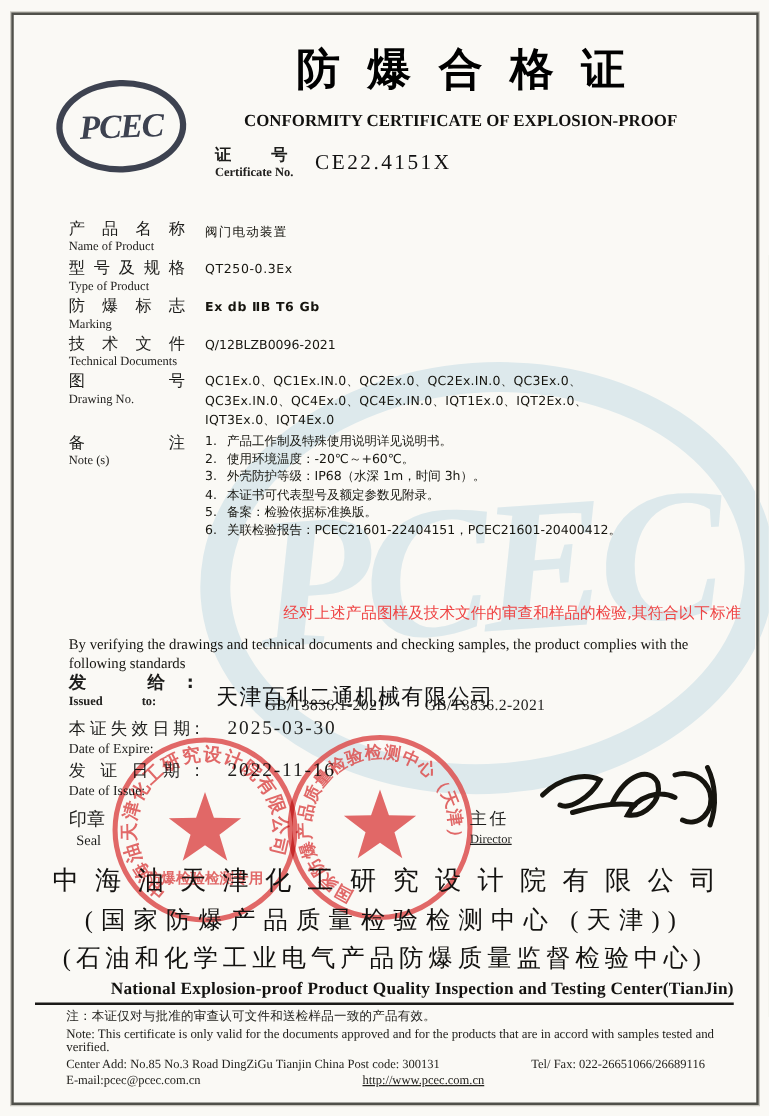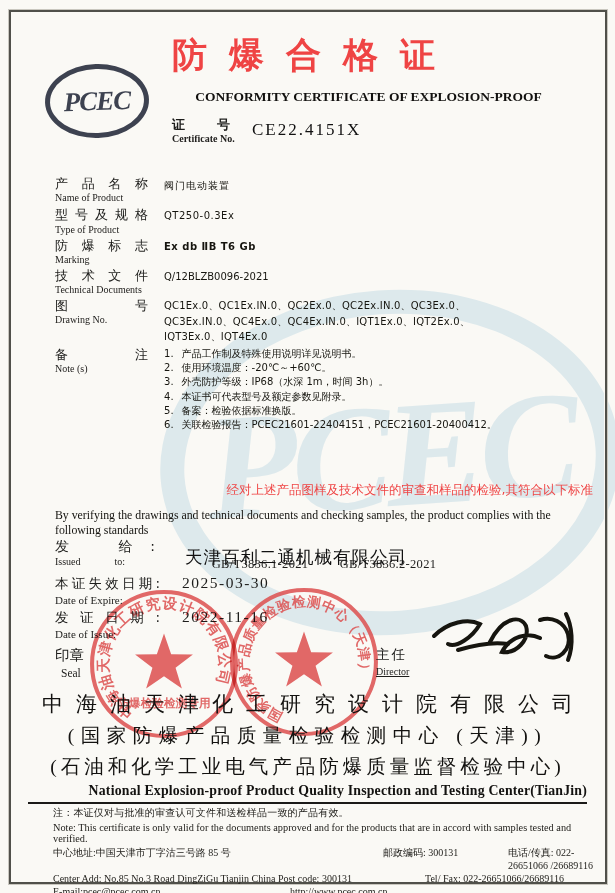--- a/index.html
+++ b/index.html
@@ -41,22 +41,22 @@
     border:5px solid #3d4250;border-radius:50%;
     display:flex;align-items:center;justify-content:center;
     box-sizing:border-box;transform:rotate(-2deg);
   }
   .logo span{
     font-family:"Liberation Serif",serif;font-style:italic;font-weight:bold;
     font-size:27px;color:#3d4250;letter-spacing:-1px;
   }
   .title{
     position:absolute;left:150px;right:28px;top:32px;
-    font-size:35px;font-weight:bold;
-    letter-spacing:22px;text-indent:22px;color:#ef4444;
+    text-align:center;font-size:35px;font-weight:bold;
+    letter-spacing:22px;text-indent:22px;color:#000000;
     font-family:"Liberation Serif","DejaVu Serif",serif;
   }
   .subtitle{
     position:absolute;left:150px;right:28px;top:89px;
     text-align:center;font-size:13.5px;font-weight:bold;color:#12110f;
   }
   .certno{
     position:absolute;left:172px;top:117px;display:flex;align-items:flex-start;
   }
   .certno .lbl{width:58px;margin-right:22px;font-weight:bold;}
@@ -90,21 +90,21 @@
   ol.notes li{counter-increment:n;display:flex;}
   ol.notes li::before{content:counter(n) ".";margin-right:8px;}
   
   .stmt{position:absolute;left:55px;top:482px;right:22px;}
   .stmt-cn{font-family:"DejaVu Sans","Liberation Sans",sans-serif;font-size:12.5px;color:#ef4444;text-align:right;}
   .stmt-en{font-size:11.8px;margin-top:9px;color:#14130f;}
   .standards{margin-top:19px;text-align:center;font-size:12.5px;letter-spacing:.3px;}
   .standards span{margin:0 14px;}
   
   .issued{position:absolute;left:55px;top:538px;display:flex;}
-  .issued .lbl{width:100px;margin-right:30px;}
+  .issued .lbl{width:100px;margin-right:18px;font-weight:bold;}
   .issued .lbl .lbl-cn{font-size:14px;}
   .issued .lbl .lbl-en{text-align:justify;text-align-last:justify;width:70px;}
   .issued .val{
     font-family:"DejaVu Sans","Liberation Sans",sans-serif;
     font-size:17.5px;letter-spacing:1px;margin-top:7px;color:#111;
   }
   .daterow{position:absolute;left:55px;}
   .daterow .row1{display:flex;align-items:baseline;}
   .daterow .dl{font-family:"DejaVu Sans","Liberation Sans",sans-serif;font-size:13.5px;width:105px;text-align:justify;text-align-last:justify;}
   .daterow .dv{font-size:15.5px;letter-spacing:1.5px;margin-left:22px;}
@@ -310,25 +310,20 @@
       <div class="org-l2">(国家防爆产品质量检验检测中心 (天津))</div>
       <div class="org-l3">(石油和化学工业电气产品防爆质量监督检验中心)</div>
       <div class="org-en">National Explosion-proof Product Quality Inspection and Testing Center(TianJin)</div>
       <hr class="org-rule">
     </div>
 
     <div class="footer">
       <div class="f-cn">注：本证仅对与批准的审查认可文件和送检样品一致的产品有效。</div>
       <div class="f-en">Note: This certificate is only valid for the documents approved and for the products that are in accord with samples tested and verified.</div>
       <div class="f-row">
-        <span class="f-addr">中心地址:中国天津市丁字沽三号路 85 号</span>
-        <span class="f-post">邮政编码: 300131</span>
-        <span class="f-tel">电话/传真: 022-26651066 /26689116</span>
-      </div>
-      <div class="f-row">
         <span class="f-addren">Center Add: No.85 No.3 Road DingZiGu Tianjin China Post code: 300131</span>
         <span class="f-telen">Tel/ Fax: 022-26651066/26689116</span>
       </div>
       <div class="f-mailrow">
         <span class="f-mail">E-mail:pcec@pcec.com.cn</span>
         <span class="f-url">http://www.pcec.com.cn</span>
       </div>
     </div>
 
   </div>

